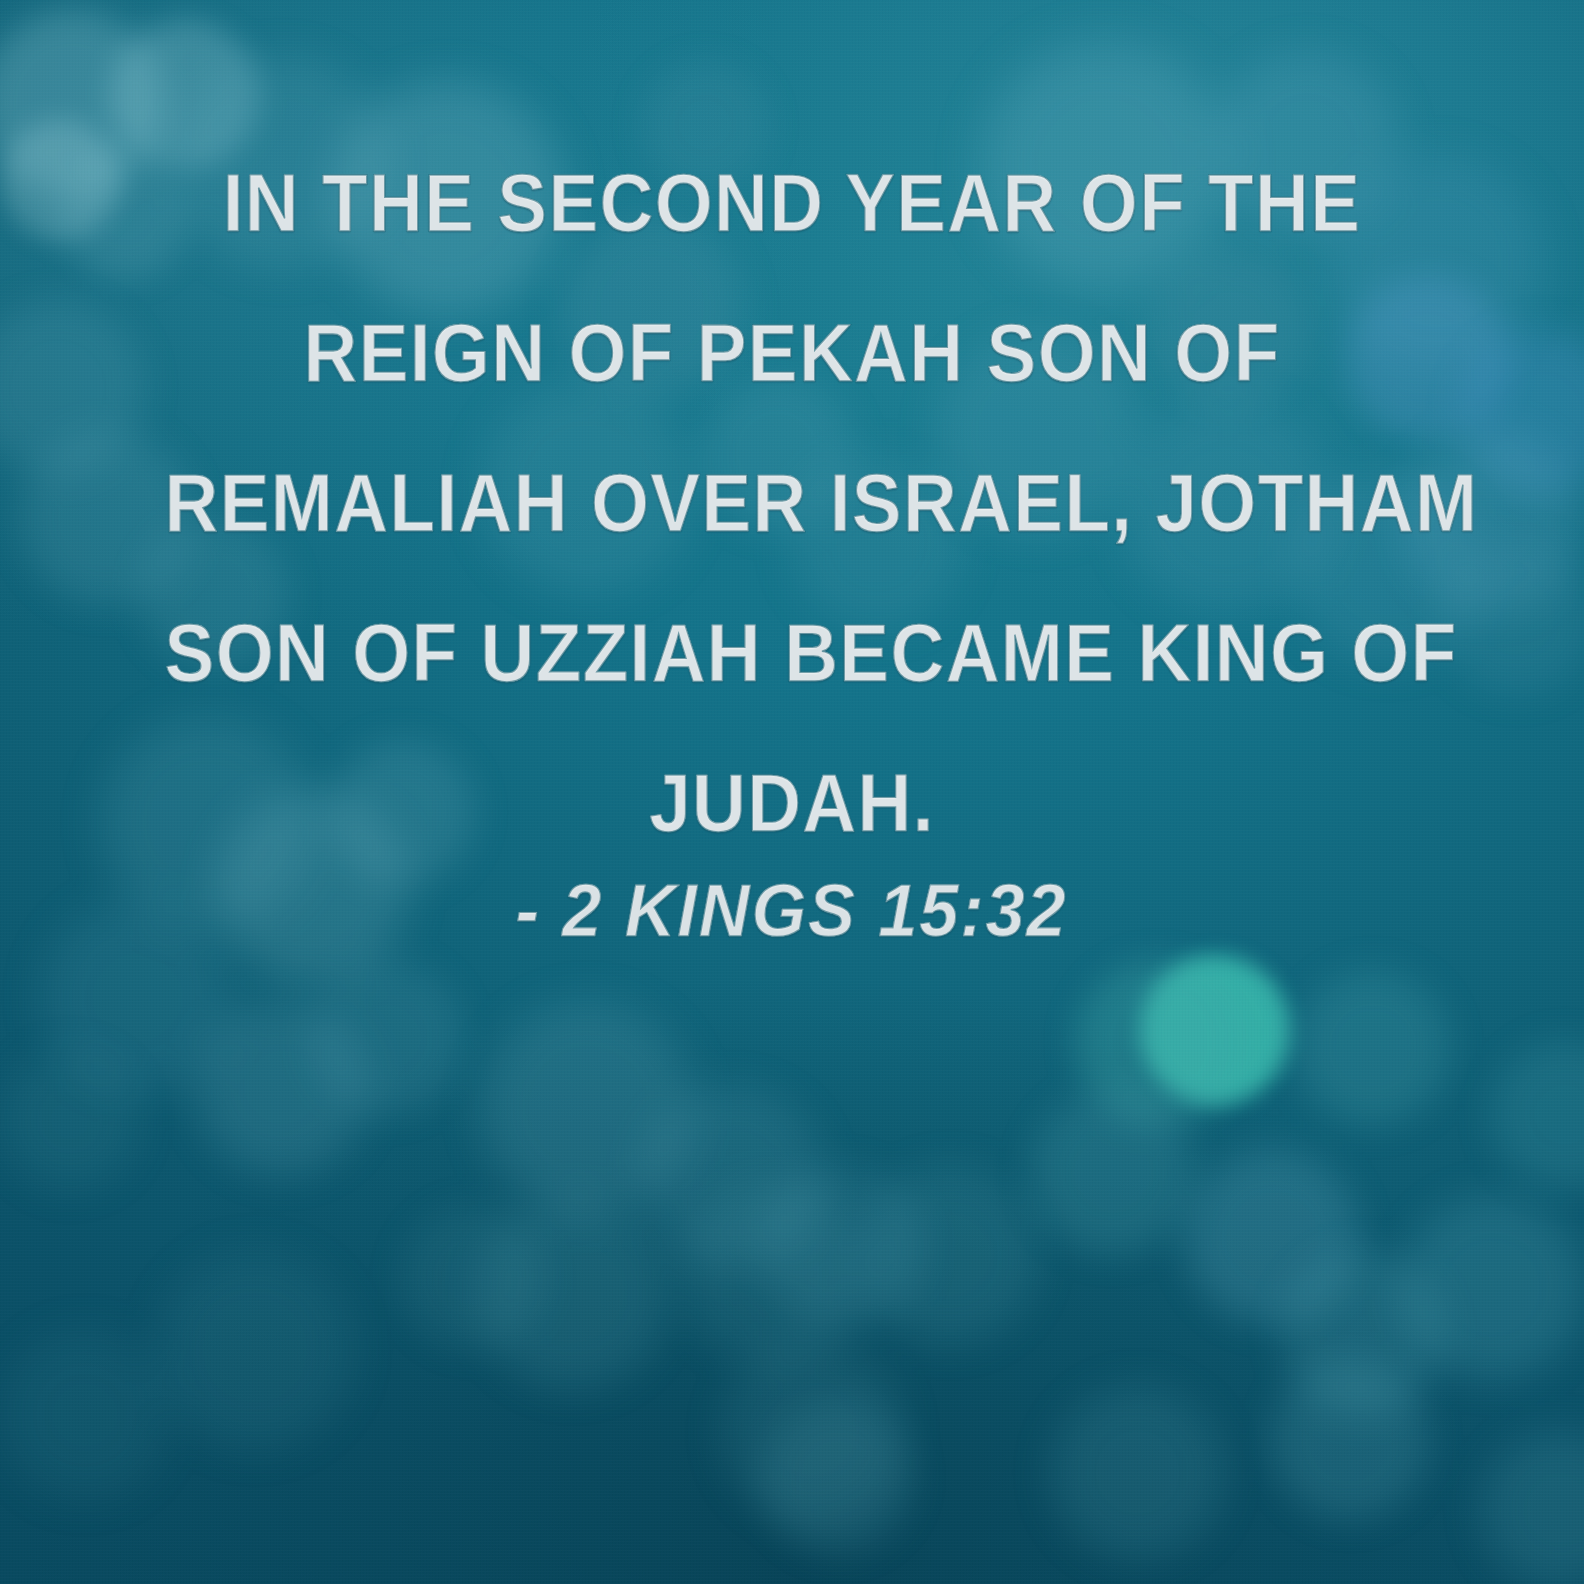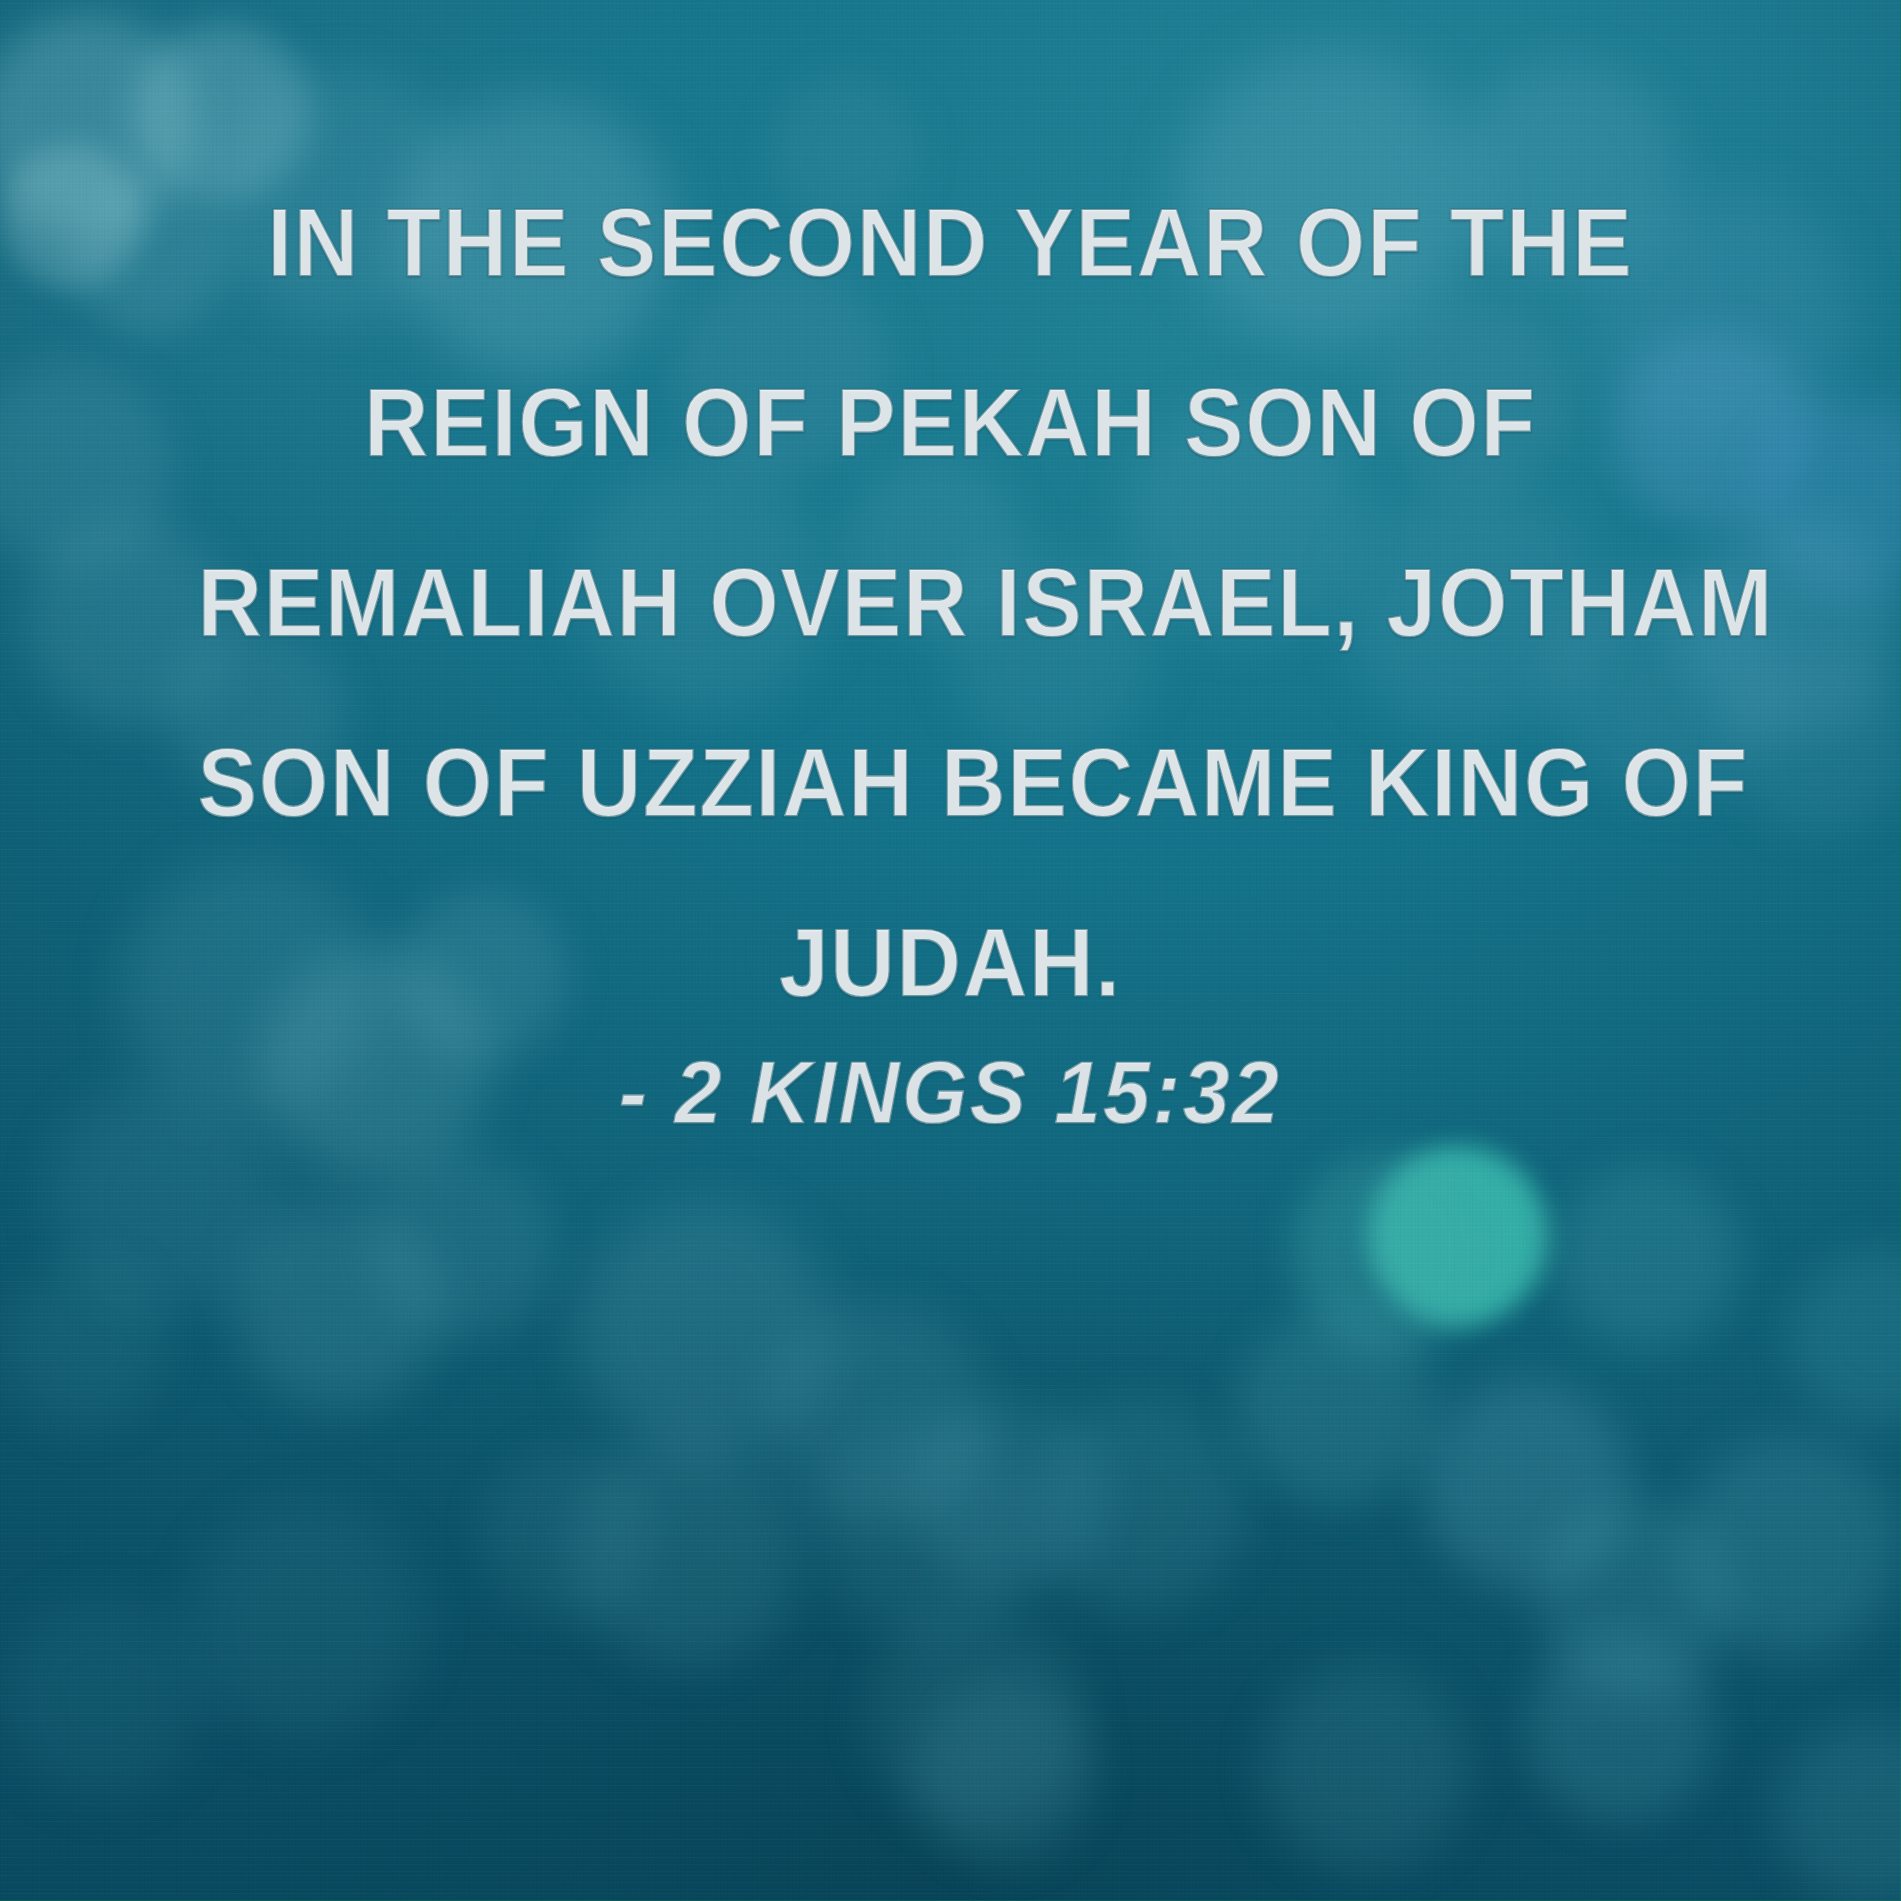--- a/index.html
+++ b/index.html
@@ -7,21 +7,21 @@
     margin: 0;
     padding: 0;
     background: #0b4f63;
   }
 
   #stage {
     position: relative;
     width: 1584px;
     height: 1584px;
     overflow: hidden;
-    background: #15803d;
+    background: #1d4ed8;
     font-family: "Liberation Sans", sans-serif;
   }
 
   
   #bg-base {
     position: absolute;
     inset: 0;
     background:
       radial-gradient(120% 95% at 62% 18%, #1a7d91 0%, #14738a 28%, #0f6076 58%, #0b5168 82%, #094a60 100%);
   }

